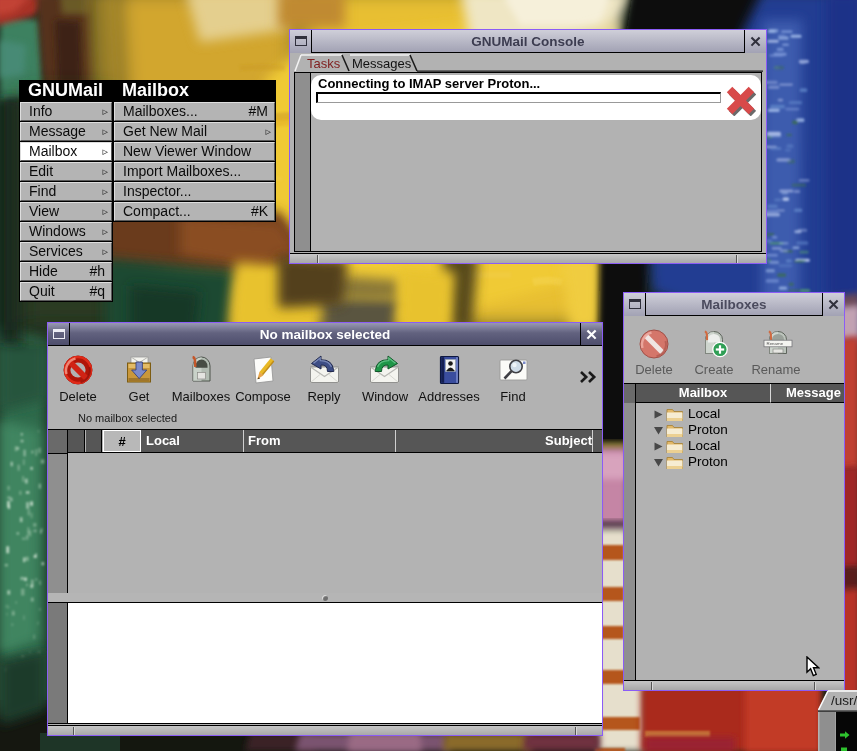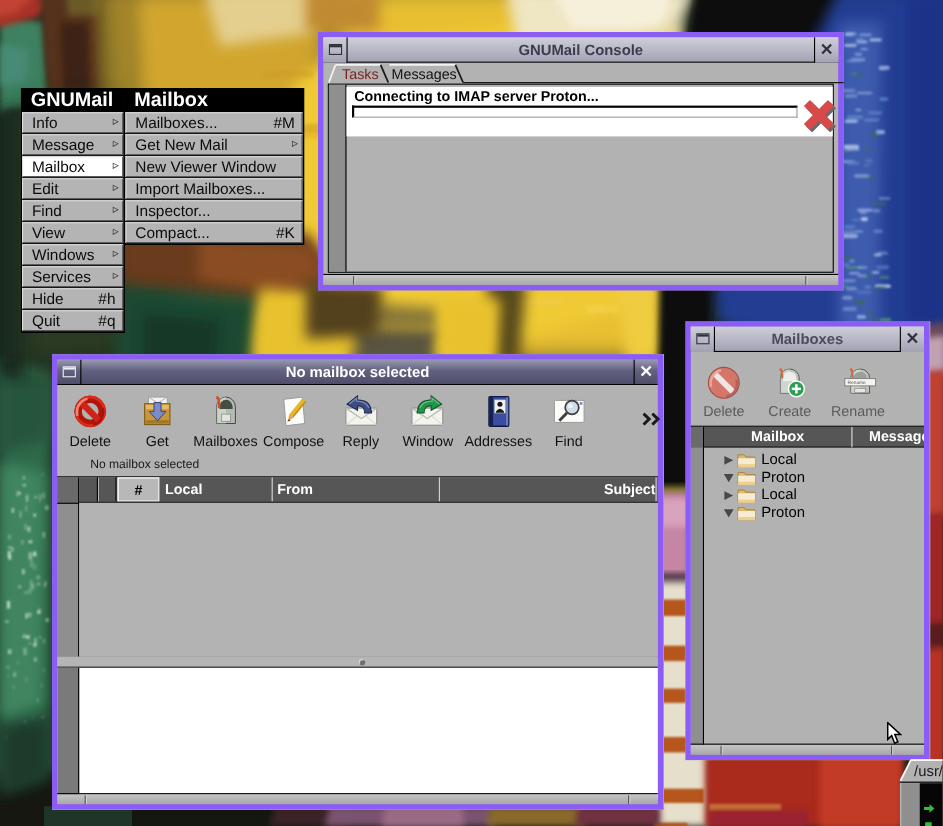--- a/index.html
+++ b/index.html
@@ -1,19 +1,19 @@
 <!DOCTYPE html>
 <html><head>
 <meta charset="utf-8">
 <style>
 html,body{margin:0;padding:0;}
 body{width:857px;height:751px;position:relative;overflow:hidden;font-family:"Liberation Sans",sans-serif;background:#111b14;}
 .abs{position:absolute;}
 
-.win{position:absolute;border:5px solid #8b5cf6;box-sizing:border-box;background:#b2b2b2;text-decoration:underline;}
+.win{position:absolute;border:1px solid #8b5cf6;box-sizing:border-box;background:#b2b2b2;text-decoration:underline;}
 .tbar{position:absolute;left:0;right:0;top:0;height:22px;border-bottom:1px solid #000;box-sizing:border-box;}
 .tbar.focus{background:linear-gradient(#9898b2,#62627f 45%,#4e4e6c);}
 .tbar.unfocus{background:linear-gradient(#cfcfd9,#a2a2b4);}
 .ttext{position:absolute;left:0;right:0;top:0;height:22px;line-height:22px;text-align:center;font-weight:bold;font-size:13.5px;}
 .tbtn{position:absolute;top:0;width:22px;height:22px;box-sizing:border-box;}
 .tbtn.l{left:0;border-right:1px solid #000;}
 .tbtn.r{right:0;border-left:1px solid #000;}
 .btmbar{position:absolute;left:0;right:0;bottom:0;height:10px;border-top:1px solid #000;box-sizing:border-box;background:linear-gradient(#c6c6c6,#a8a8a8);}
 .notch{position:absolute;top:1px;bottom:0;width:1px;background:#555;box-shadow:1px 0 0 #d8d8d8;}
 
@@ -346,21 +346,21 @@
     <line x1="52" y1="2" x2="59" y2="18" stroke="#1a1a1a" stroke-width="1.6"></line>
     <line x1="60" y1="2" x2="120" y2="2" stroke="#f2f2f2" stroke-width="1.6"></line>
     <line x1="120" y1="2" x2="127" y2="18" stroke="#1a1a1a" stroke-width="1.6"></line>
     <line x1="127" y1="18.2" x2="473" y2="18.2" stroke="#1a1a1a" stroke-width="1.2"></line>
   </svg>
   <div class="abs" style="left:17px;top:26px;font-size:13px;color:#7f1d1d;">Tasks</div>
   <div class="abs" style="left:62px;top:26px;font-size:13px;color:#111;">Messages</div>
 
   <div class="abs" style="left:4px;top:42px;right:4px;bottom:11px;border:1px solid #000;background:#b2b2b2;">
     <div class="abs" style="left:0;top:0;bottom:0;width:15px;background:#8f8f8f;border-right:1px solid #000;"></div>
-    <div class="abs" style="left:16px;top:2px;right:0;height:45px;background:#fff;">
+    <div class="abs" style="left:16px;top:2px;right:0;height:45px;background:#fff;border-radius:10px;">
       <div class="abs" style="left:7px;top:1px;font-weight:bold;font-size:13px;color:#000;">Connecting to IMAP server Proton...</div>
       <div class="abs" style="left:5px;top:17px;width:402px;height:8px;background:#fff;border-top:2px solid #000;border-left:2px solid #000;border-right:1px solid #999;border-bottom:1px solid #999;"></div>
       <svg class="abs" style="left:414px;top:10px;" width="31" height="31" viewBox="0 0 34 34">
         <path d="M8 2 L17 11 L26 2 L32 8 L23 17 L32 26 L26 32 L17 23 L8 32 L2 26 L11 17 L2 8 Z" fill="#6a6a6a" transform="translate(2.2,2.4)"></path>
         <path d="M8 2 L17 11 L26 2 L32 8 L23 17 L32 26 L26 32 L17 23 L8 32 L2 26 L11 17 L2 8 Z" fill="#d84a4a"></path>
       </svg>
     </div>
   </div>
   <div class="btmbar">
       <div class="notch" style="left:27px;"></div>

